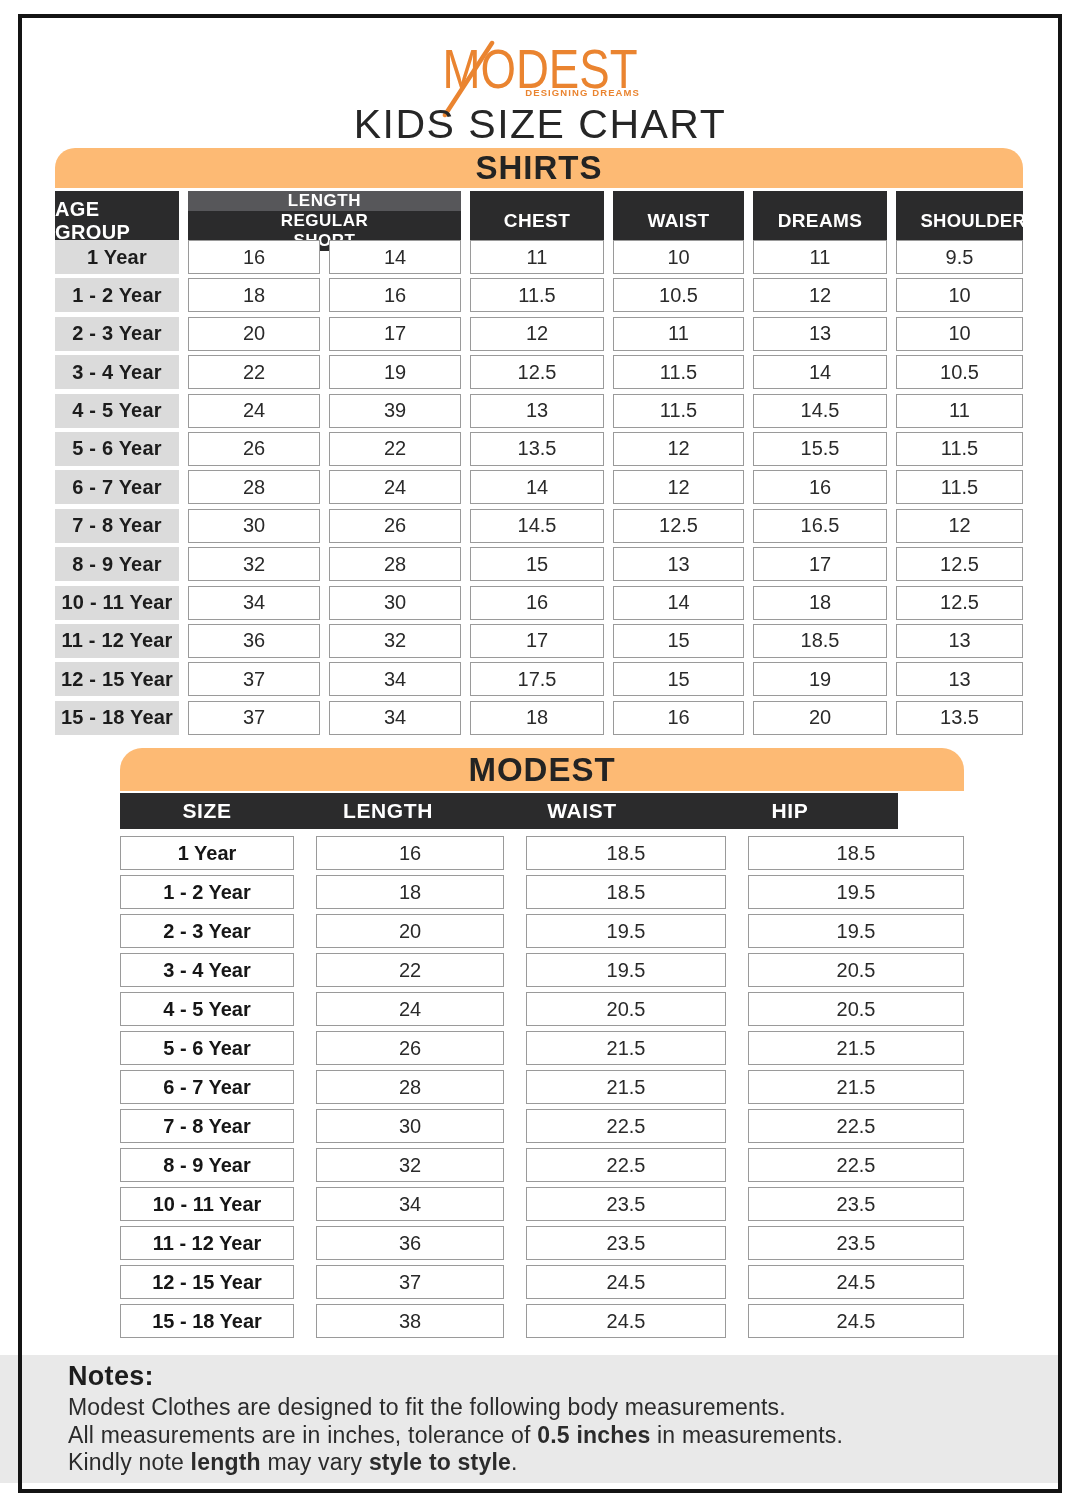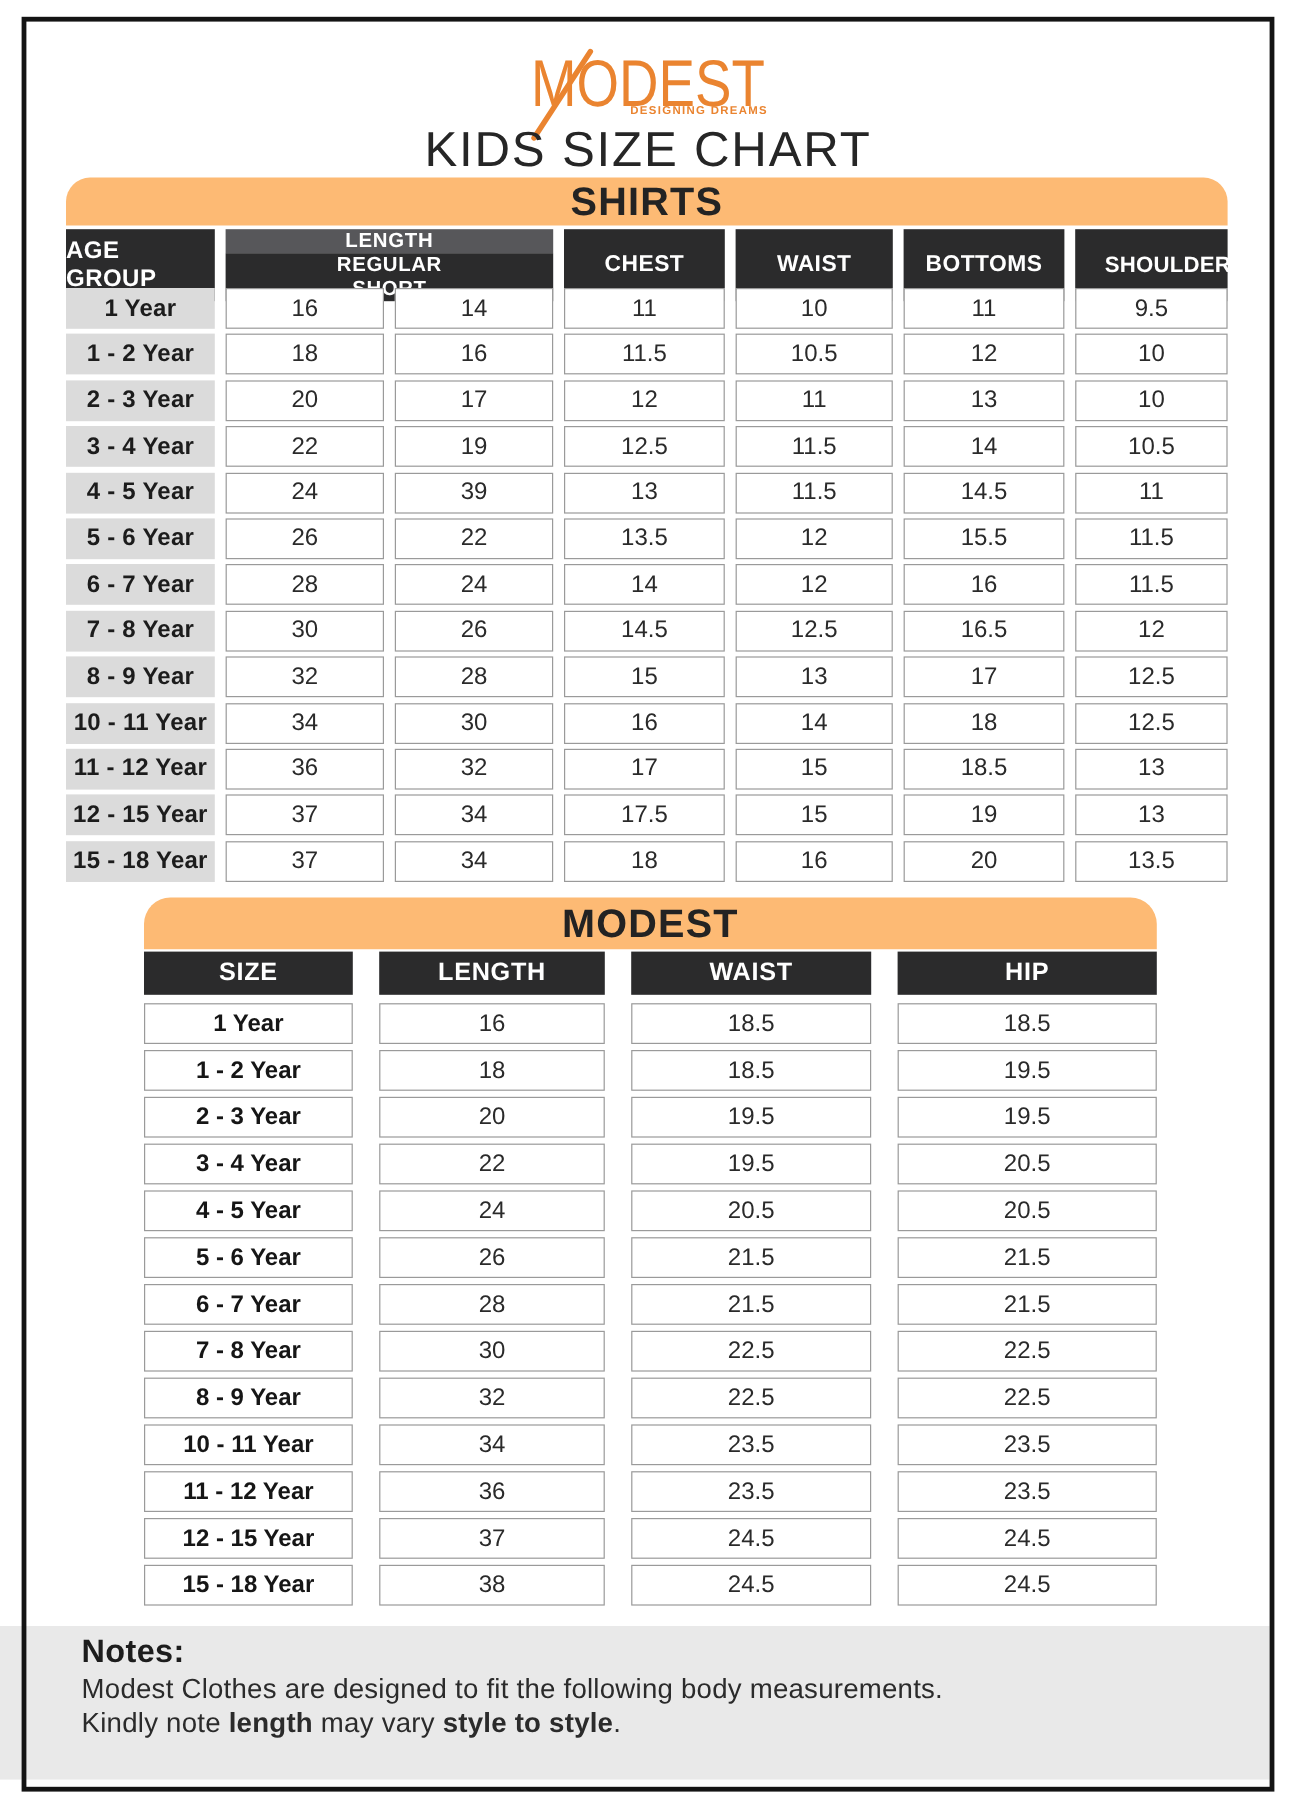--- a/index.html
+++ b/index.html
@@ -71,34 +71,35 @@
   .shirts-body { margin-top: 5px; display: flex; flex-direction: column; row-gap: 4.4px; }
   .s-row { display: grid; grid-template-columns: 124px 132px 132px 134px 131px 134px 127px; column-gap: 9px; height: 34px; }
   .age-cell {
     background: #DBDBDB; color: #1c1c1c; font-weight: bold; font-size: 20px; letter-spacing: 0.2px;
     display: flex; align-items: center; justify-content: center;
   }
 
   
   .bottoms { position: absolute; top: 748px; left: 120px; width: 844px; z-index: 2; }
   .bottoms .section-bar { height: 43px; border-radius: 22px 22px 0 0; }
-  .bottoms-header { margin-top: 2px; height: 36px; display: grid; grid-template-columns: 174px 188px 200px 216px; column-gap: 22px; }
+  .bottoms-header { margin-top: 2px; height: 36px; display: grid; grid-template-columns: 174px 188px 200px 216px; }
   .bottoms-header .h-cell { font-size: 21px; letter-spacing: 0.6px; }
   .bottoms-body { margin-top: 7px; display: flex; flex-direction: column; row-gap: 5px; }
   .b-row { display: grid; grid-template-columns: 174px 188px 200px 216px; column-gap: 22px; height: 34px; }
   .b-row .b-label { font-weight: bold; color: #161616; }
 </style>
 </head>
 <body>
 
 <div class="page">
 
   <div class="notes-band">
     <div class="notes-heading">Notes:</div>
     <div class="note-line"><span>Modest Clothes are designed to fit the following body measurements.</span></div>
+    <div class="note-line"><span>All measurements are in inches, tolerance of </span><span class="bold">0.5 inches</span><span> in measurements.</span></div>
     <div class="note-line"><span>Kindly note </span><span class="bold">length</span><span> may vary </span><span class="bold">style to style</span><span>.</span></div>
   </div>
 
   <div class="page-border"></div>
 
   <div class="brand">
     <svg class="logo-svg" width="200" height="80" viewBox="0 0 200 80">
       <text class="logo-text" x="100" y="48" text-anchor="middle" textLength="195" lengthAdjust="spacingAndGlyphs">MODEST</text>
       <line class="logo-swoosh" x1="5" y1="75" x2="52" y2="3"></line>
     </svg>
@@ -115,21 +116,21 @@
       <div class="h-cell h-age">AGE GROUP</div>
       <div class="len-block">
         <div class="len-top">LENGTH</div>
         <div class="len-sub">
           <div class="sub-cell">REGULAR</div>
           <div class="sub-cell">SHORT</div>
         </div>
       </div>
       <div class="h-cell">CHEST</div>
       <div class="h-cell">WAIST</div>
-      <div class="h-cell">BOTTOMS</div>
+      <div class="h-cell">DREAMS</div>
       <div class="h-cell h-shoulders">SHOULDERS</div>
     </div>
     <div class="shirts-body">
         <div class="s-row">
           <div class="age-cell">1 Year</div>
           <div class="val-cell">16</div>
           <div class="val-cell">14</div>
           <div class="val-cell">11</div>
           <div class="val-cell">10</div>
           <div class="val-cell">11</div>

